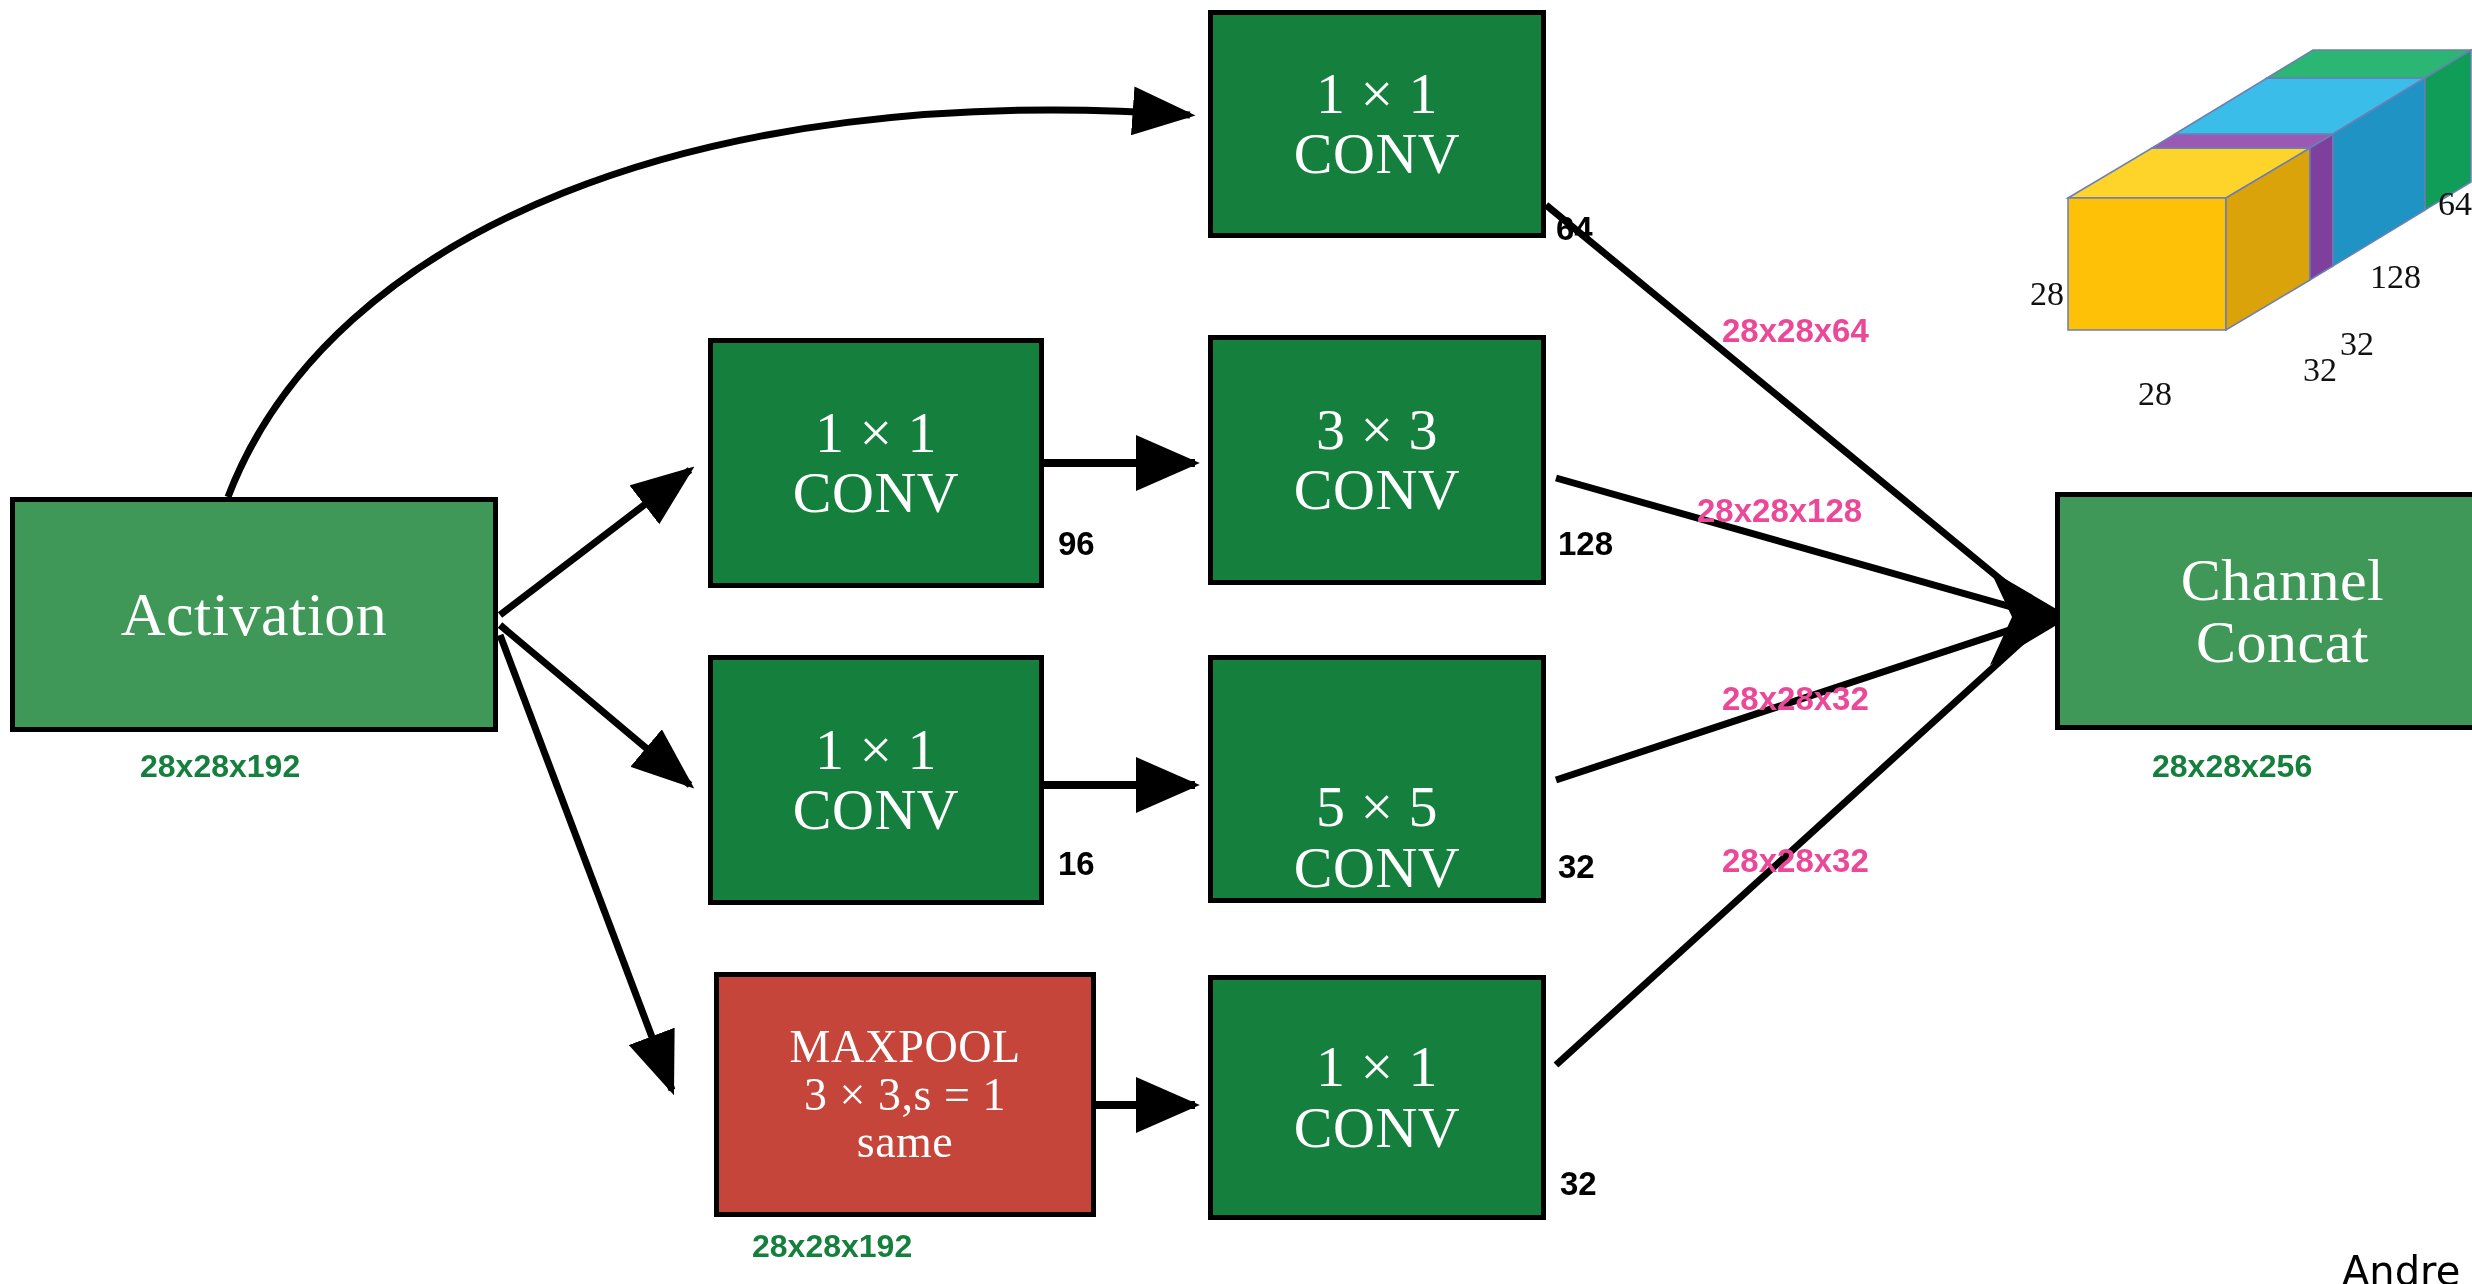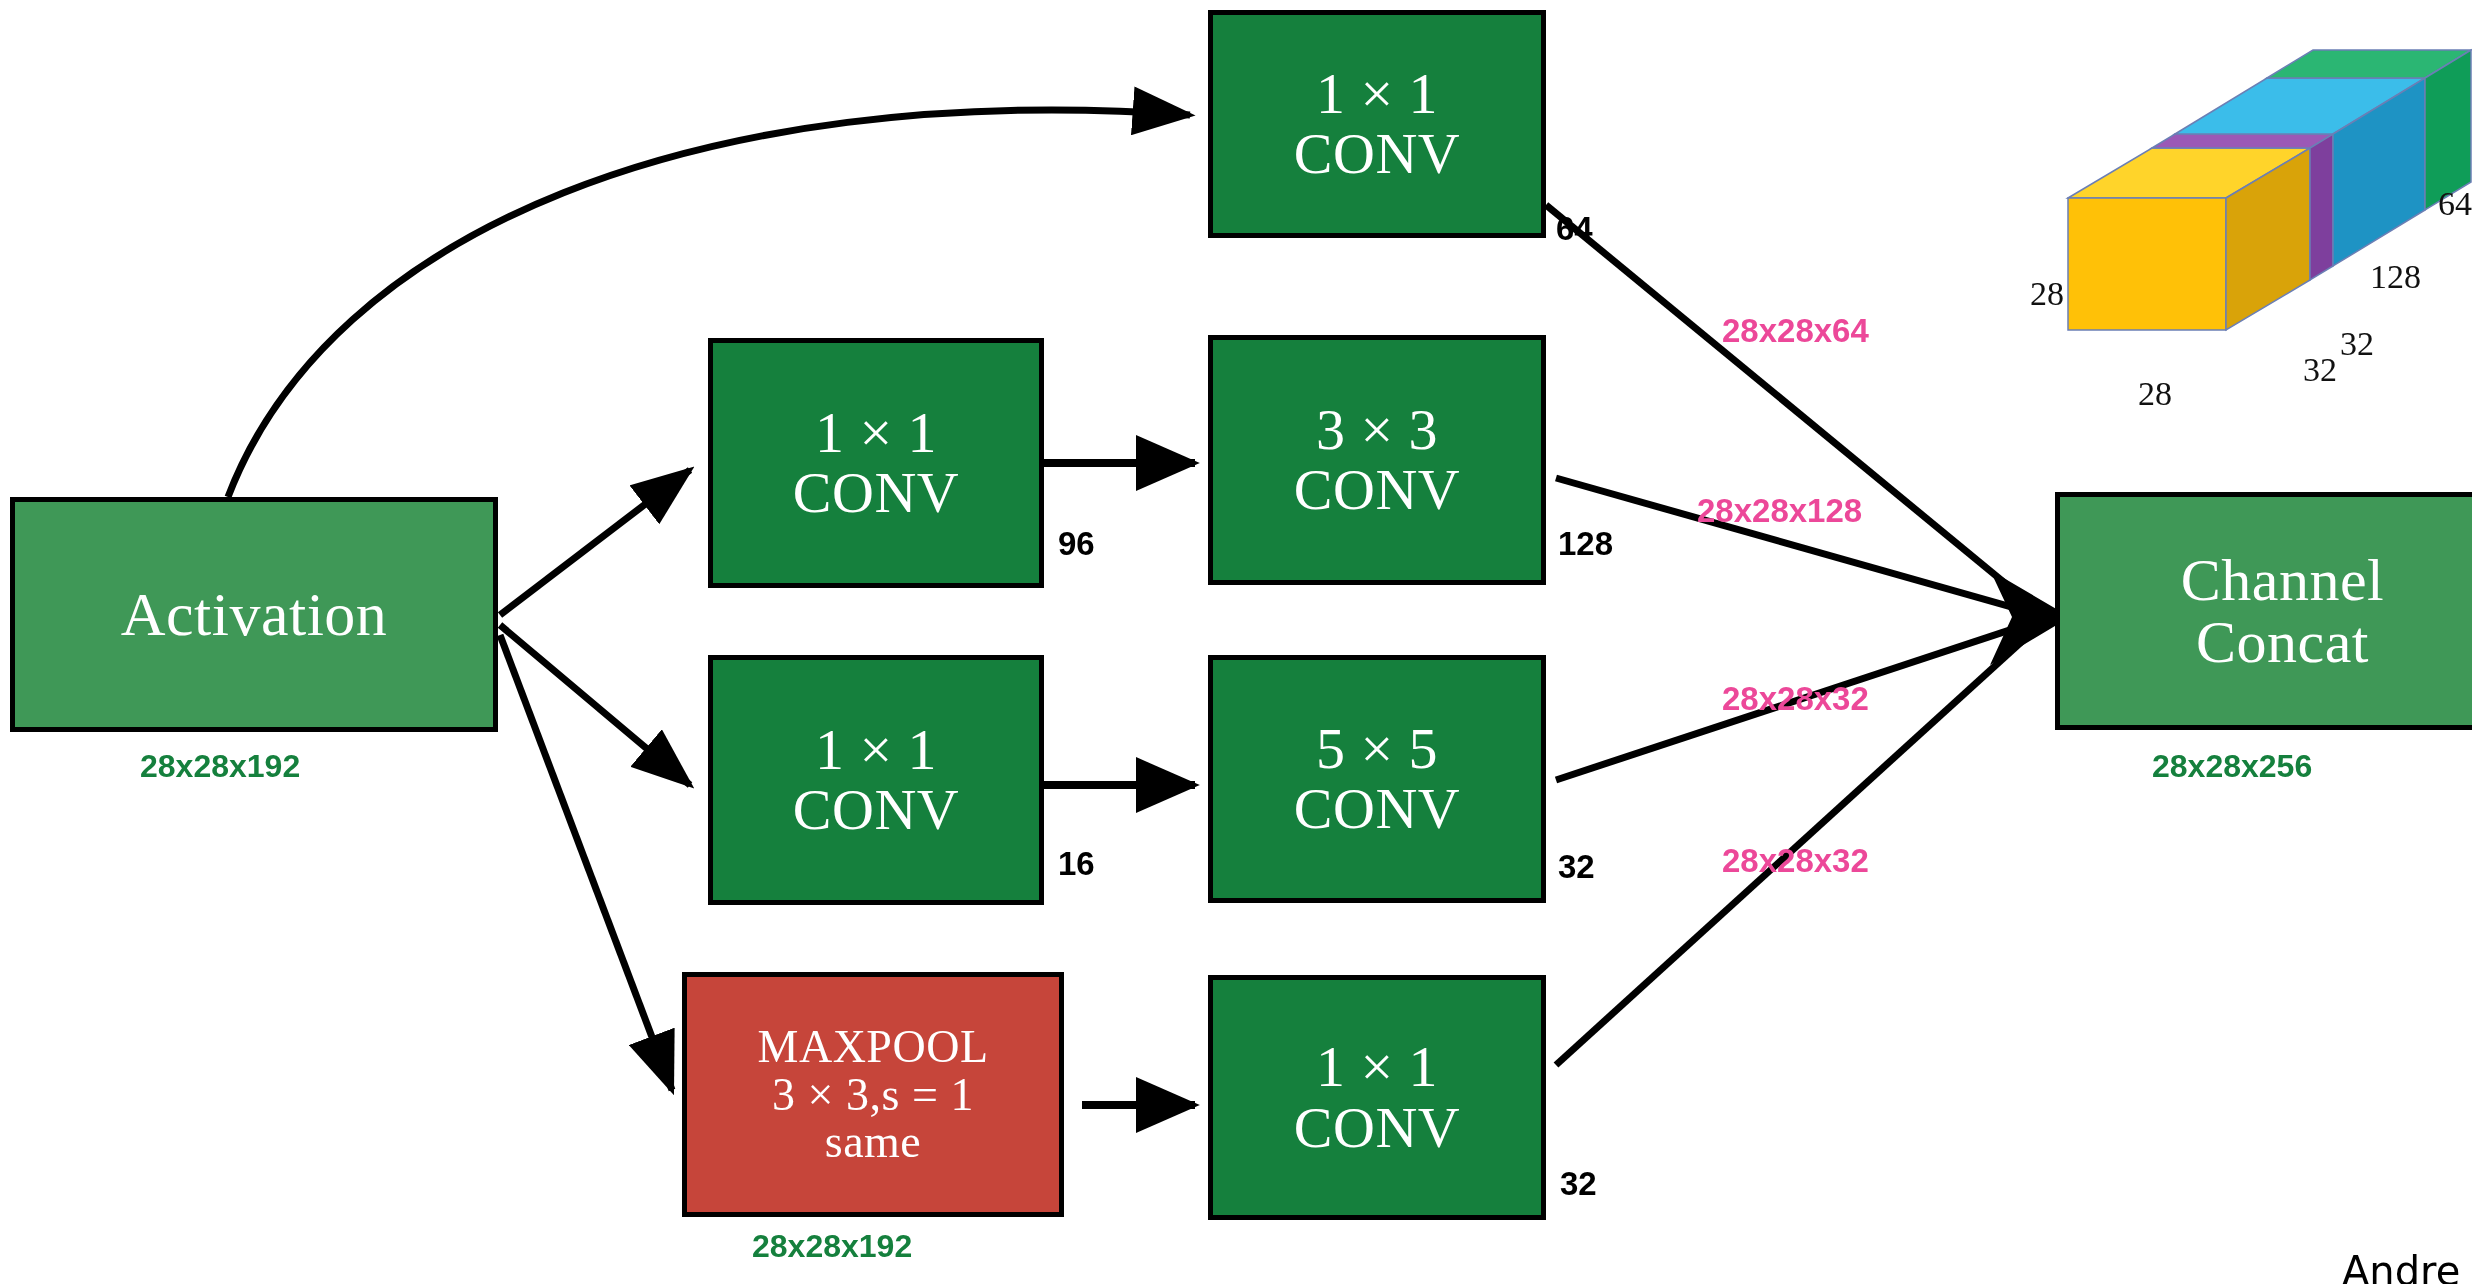--- a/index.html
+++ b/index.html
@@ -32,21 +32,21 @@
     justify-content: center;
     color: #ffffff;
     font-family: "Liberation Serif", serif;
     line-height: 1.04;
     text-align: center;
     letter-spacing: 0.5px;
   }
   .node .ln { display: block; white-space: nowrap; }
   .node-green { background: #3f9857; }
   .node-blue  { background: #15803d; }
-  .node-red   { background: #c6453a; }
+  .node-red   { background: #c6453a; margin-left: 32px; }
 
   .cap {
     position: absolute;
     font-family: "Liberation Sans", sans-serif;
     font-weight: bold;
     font-size: 32px;
     color: #15803d;
     white-space: nowrap;
   }
   .edge-label {
@@ -142,21 +142,21 @@
     <span class="ln">CONV</span>
   </div>
   <div class="ch-num" style="left:1558px; top:525px;">128</div>
 
   <div class="node node-blue" style="left:708px; top:655px; width:336px; height:250px; font-size:58px;">
     <span class="ln">1 × 1</span>
     <span class="ln">CONV</span>
   </div>
   <div class="ch-num" style="left:1058px; top:845px;">16</div>
 
-  <div class="node node-blue" style="left:1208px; top:655px; width:338px; height:248px; font-size:58px;">
+  <div class="node node-blue" style="left:1208px; top:655px; width:338px; height:248px; font-size:58px;justify-content:flex-end;">
     <span class="ln">5 × 5</span>
     <span class="ln">CONV</span>
   </div>
   <div class="ch-num" style="left:1558px; top:848px;">32</div>
 
   <div class="node node-red" style="left:682px; top:972px; width:382px; height:245px; font-size:46px;">
     <span class="ln">MAXPOOL</span>
     <span class="ln">3 × 3,s = 1</span>
     <span class="ln">same</span>
   </div>

